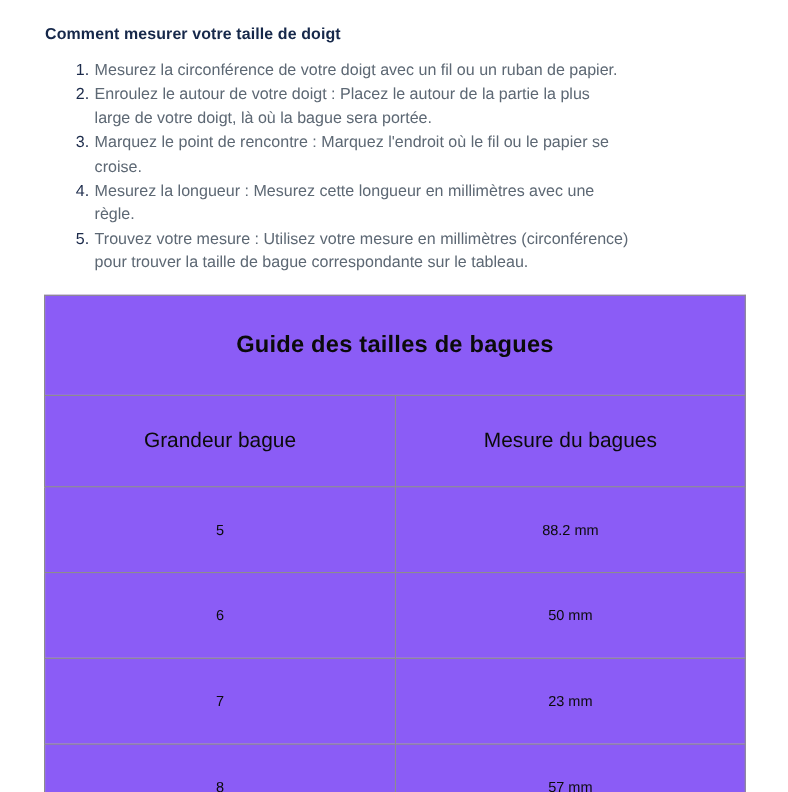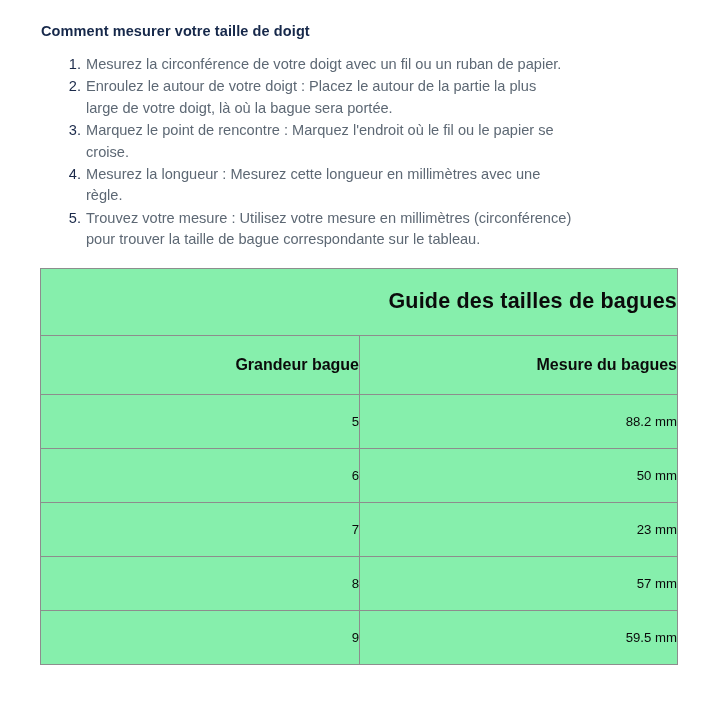--- a/index.html
+++ b/index.html
@@ -68,37 +68,37 @@
   }
   table.size-table {
     border-collapse: collapse;
     width: 637px;
     table-layout: fixed;
     background: #f6dddd;
   }
   table.size-table td,
   table.size-table th {
     border: 1px solid #8d8d8d;
-    background: #86efac;
+    background: #8b5cf6;
     color: #0b0b0b;
-    text-align: right;
+    text-align: center;
     vertical-align: middle;
-    padding: 0;
+    padding: 12px;
   }
   .tbl-title {
     height: 66px;
     font-size: 21.5px;
     font-weight: bold;
     color: #050505;
     letter-spacing: 0.2px;
   }
   .tbl-colhead {
     height: 58px;
-    font-size: 16px;
-    font-weight: bold;
+    font-size: 19px;
+    font-weight: normal;
     color: #050505;
   }
   .tbl-cell {
     height: 53px;
     font-size: 13.2px;
     font-weight: normal;
     color: #1a1a1a;
   }
   col.c1 { width: 319px; }
   col.c2 { width: 318px; }

